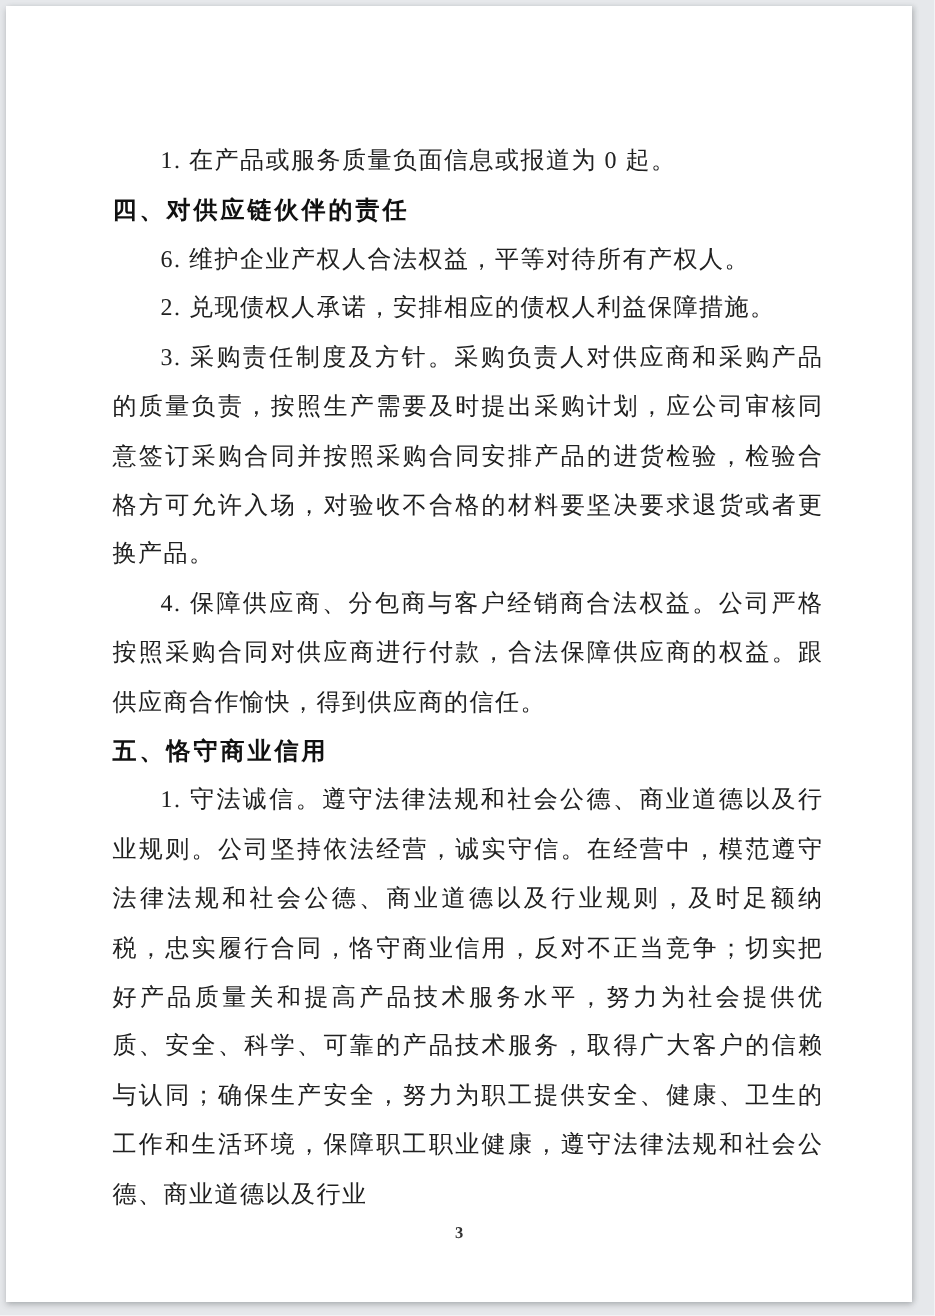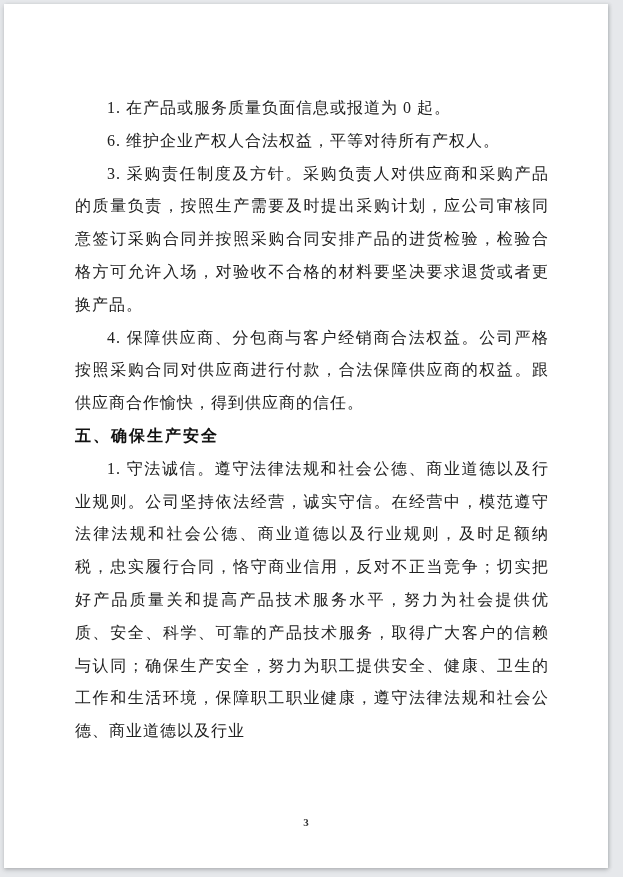--- a/index.html
+++ b/index.html
@@ -58,20 +58,22 @@
     font-weight: bold;
     color: #333333;
   }
 </style>
 </head>
 <body>
 
 <div class="page">
   <div class="page-body">
       <p class="paragraph">1. 在产品或服务质量负面信息或报道为 0 起。</p>
+      <h2 class="heading">四、对供应链伙伴的责任</h2>
       <p class="paragraph">6. 维护企业产权人合法权益，平等对待所有产权人。</p>
+      <p class="paragraph">2. 兑现债权人承诺，安排相应的债权人利益保障措施。</p>
       <p class="paragraph">3. 采购责任制度及方针。采购负责人对供应商和采购产品的质量负责，按照生产需要及时提出采购计划，应公司审核同意签订采购合同并按照采购合同安排产品的进货检验，检验合格方可允许入场，对验收不合格的材料要坚决要求退货或者更换产品。</p>
       <p class="paragraph">4. 保障供应商、分包商与客户经销商合法权益。公司严格按照采购合同对供应商进行付款，合法保障供应商的权益。跟供应商合作愉快，得到供应商的信任。</p>
-      <h2 class="heading">五、确保生产安全</h2>
+      <h2 class="heading">五、恪守商业信用</h2>
       <p class="paragraph">1. 守法诚信。遵守法律法规和社会公德、商业道德以及行业规则。公司坚持依法经营，诚实守信。在经营中，模范遵守法律法规和社会公德、商业道德以及行业规则，及时足额纳税，忠实履行合同，恪守商业信用，反对不正当竞争；切实把好产品质量关和提高产品技术服务水平，努力为社会提供优质、安全、科学、可靠的产品技术服务，取得广大客户的信赖与认同；确保生产安全，努力为职工提供安全、健康、卫生的工作和生活环境，保障职工职业健康，遵守法律法规和社会公德、商业道德以及行业</p>
     </div>
   <div class="page-footer">3</div>
 </div>
 
 </body></html>

